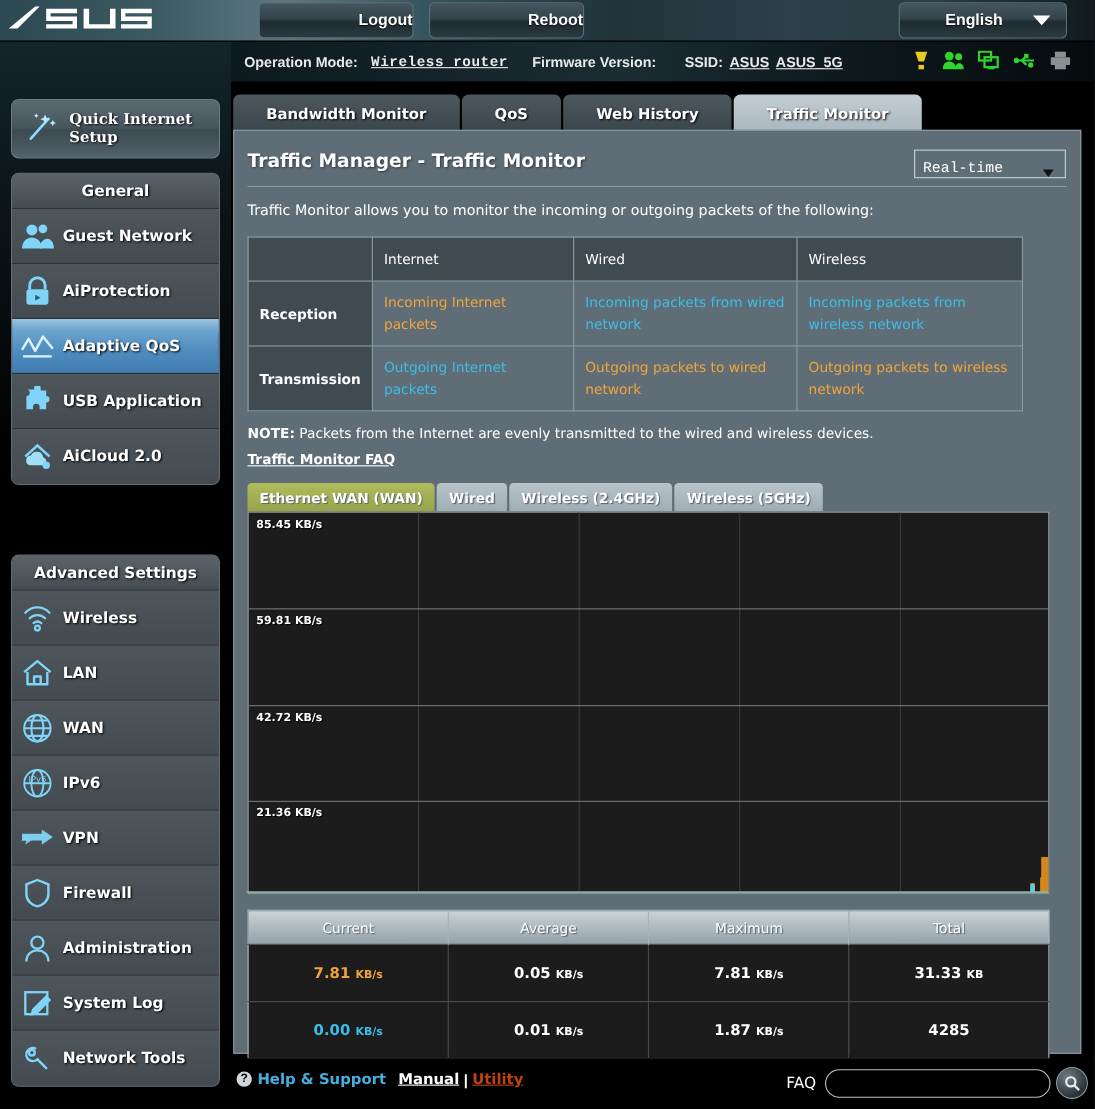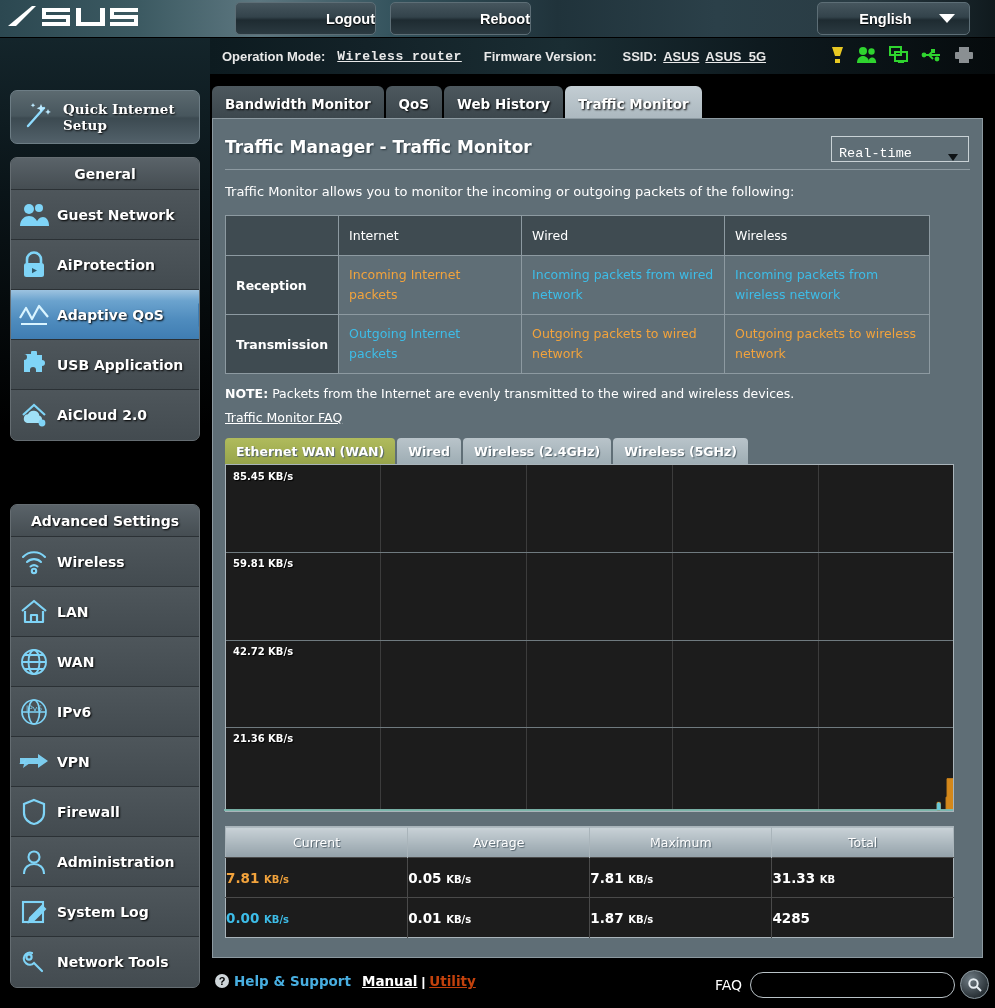--- a/index.html
+++ b/index.html
@@ -98,21 +98,21 @@
                   font-family:"DejaVu Sans", sans-serif; }
   .arrowtip {
     position:absolute; right:-11px; width:0;height:0;
     border-top:12px solid transparent; border-bottom:12px solid transparent;
     border-left:12px solid #3f7db2;
   }
 
   
   .tabbar { position:absolute; left:212px; top:82px; height:40px; display:flex; align-items:flex-end; }
   .tab {
-    height:36px; padding:0 13px; margin-right:2px; display:flex; align-items:center;
+    height:36px; padding:0 30px; margin-right:2px; display:flex; align-items:center;
     background: linear-gradient(180deg,#4d585e 0%,#3a454b 100%);
     border-radius:6px 6px 0 0; color:#fff; font-size:13.5px; font-weight:bold;
     text-shadow:1px 1px 2px #000; cursor:pointer; font-family:"DejaVu Sans", sans-serif;
   }
   .tab.active { background: linear-gradient(180deg,#c3cdd3 0%,#a9b6bd 100%); color:#fff; }
 
   
   .panel {
     position:absolute; left:212px; top:118px; width:771px; height:840px;
     background:#5f6e76; border:1px solid #8d9aa1;
@@ -144,21 +144,21 @@
   .dtable thead th { background:#3f4b51; color:#fff; height:40px; font-weight:normal; }
   .dtable .rowhdr { background:#3f4b51; color:#fff; font-weight:bold; width:113px; }
   .dtable td.cell { background:#5f6e76; line-height:20px; }
   .c-orange { color:#f2a33c; }
   .c-blue   { color:#3dbde8; }
 
   .note { margin:12px 0 0 12px; color:#fff; font-size:12.5px; font-weight:bold;
           font-family:"DejaVu Sans", sans-serif;}
   .note span { font-weight:normal; }
   .faqlink { display:inline-block; margin:9px 0 0 12px; color:#fff; font-size:12.5px;
-             font-weight:normal; text-decoration:underline; cursor:pointer;
+             font-weight:bold; text-decoration:underline; cursor:pointer;
              font-family:"DejaVu Sans", sans-serif;}
 
   
   .chart-tabs { margin:12px 0 0 12px; display:flex; align-items:flex-end; }
   .ctab { height:26px; padding:0 11px; margin-right:2px; display:flex; align-items:center;
           background: linear-gradient(180deg,#b9c4ca 0%,#9eadb4 100%);
           border-radius:4px 4px 0 0; color:#fff; font-size:12.5px; font-weight:bold;
           text-shadow:1px 1px 1px #53626a; cursor:pointer; font-family:"DejaVu Sans", sans-serif;}
   .ctab.active { background: linear-gradient(180deg,#b0bb5c 0%,#97a44b 100%); }
 
@@ -174,21 +174,21 @@
   
   .stats { margin:14px 0 0 12px; width:729px; border-collapse:collapse;
            border:1px solid #a9b4ba; }
   .stats th {
     height:31px; background:linear-gradient(180deg,#c9d2d7 0%,#93a1a9 100%);
     color:#fff; font-size:12.5px; font-weight:normal; text-shadow:1px 1px 1px #51606a;
     border-right:1px solid #a9b4ba; font-family:"DejaVu Sans", sans-serif;
   }
   .stats th:last-child { border-right:none; }
   .stats td {
-    height:40px; background:#1c1c1c; color:#fff; text-align:left;
+    height:52px; background:#1c1c1c; color:#fff; text-align:center;
     font-size:13.5px; font-weight:bold; border-right:1px solid #4a4a4a;
     border-top:1px solid #4a4a4a; font-family:"DejaVu Sans", sans-serif;
   }
   .stats td:last-child { border-right:none; }
   .unit { font-size:10px; font-weight:bold; }
   .v-orange { color:#f2a33c; }
   .v-cyan { color:#3dbde8; }
 
   
   .footer { position:absolute; left:212px; top:962px; width:783px; height:46px; background:#000; }

